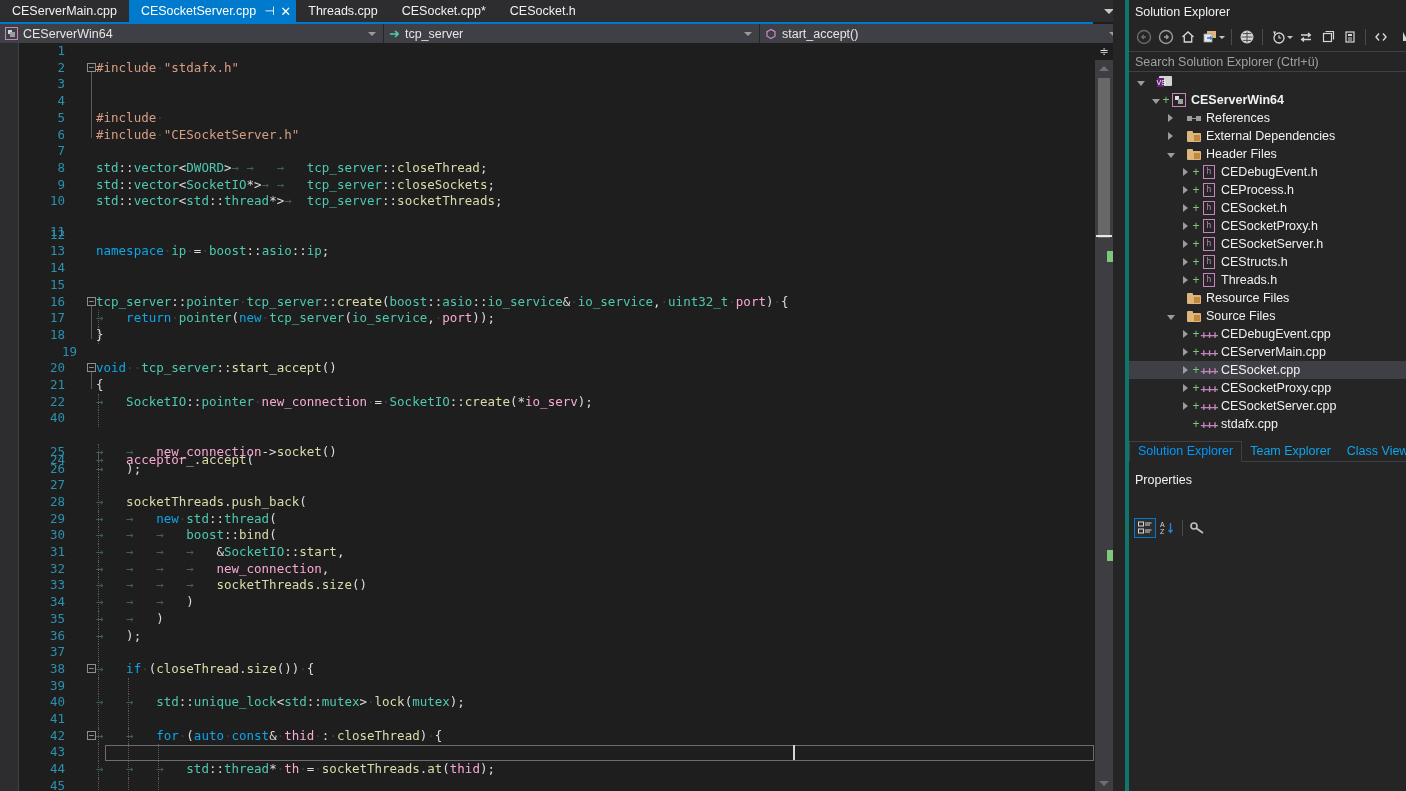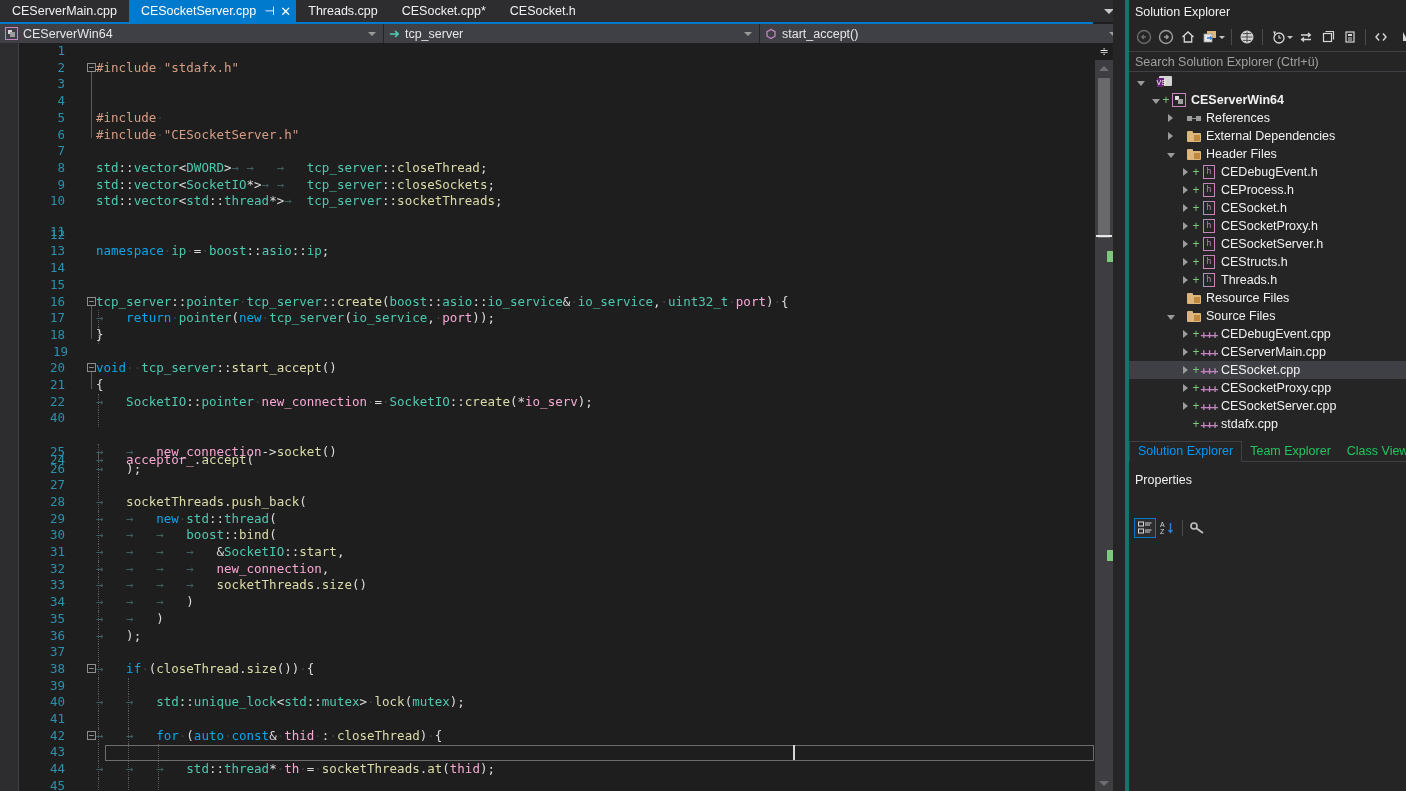--- a/index.html
+++ b/index.html
@@ -421,21 +421,21 @@
 
   
   #se-tabs {
     position: absolute; left: 0; top: 441px; width: 281px; height: 20px;
     display: flex; align-items: flex-end;
     font-size: 12.5px;
     border-bottom: 1px solid #3f3f46;
   }
   .dock-tab {
     padding: 2px 8px 3px 8px;
-    color: #22c55e; cursor: pointer; white-space: nowrap;
+    color: #0ea5e9; cursor: pointer; white-space: nowrap;
   }
   .dock-tab.active {
     color: #0097fb;
     background: #252526;
     border: 1px solid #3f3f46;
     border-bottom: 1px solid #252526;
     margin-bottom: -1px;
   }
 
   
@@ -535,21 +535,21 @@
           <div class="code-line" style="top: 133.6px; position: absolute; left: 0px; width: 100%;"><span class="ln">9</span><span class="code-text"><span class="t-type">std</span><span class="t-plain">::</span><span class="t-type">vector</span><span class="t-plain">&lt;</span><span class="t-type">SocketIO</span><span class="t-plain">*&gt;</span><span class="t-ws">→</span> <span class="t-ws">→</span>   <span class="t-type">tcp_server</span><span class="t-plain">::</span><span class="t-fn">closeSockets</span><span class="t-plain">;</span></span></div>
           <div class="code-line" style="top: 150.3px; position: absolute; left: 0px; width: 100%;"><span class="ln">10</span><span class="code-text"><span class="t-type">std</span><span class="t-plain">::</span><span class="t-type">vector</span><span class="t-plain">&lt;</span><span class="t-type">std</span><span class="t-plain">::</span><span class="t-type">thread</span><span class="t-plain">*&gt;</span><span class="t-ws">→</span>  <span class="t-type">tcp_server</span><span class="t-plain">::</span><span class="t-fn">socketThreads</span><span class="t-plain">;</span></span></div>
           <div class="code-line" style="top: 181px; position: absolute; left: 0px; width: 100%;"><span class="ln">11</span><span class="code-text"></span></div>
           <div class="code-line" style="top: 183.7px; position: absolute; left: 0px; width: 100%;"><span class="ln">12</span><span class="code-text"></span></div>
           <div class="code-line" style="top: 200.4px; position: absolute; left: 0px; width: 100%;"><span class="ln">13</span><span class="code-text"><span class="t-kw">namespace</span><span class="t-dot">·</span><span class="t-type">ip</span><span class="t-dot">·</span><span class="t-plain">=</span><span class="t-dot">·</span><span class="t-type">boost</span><span class="t-plain">::</span><span class="t-type">asio</span><span class="t-plain">::</span><span class="t-type">ip</span><span class="t-plain">;</span></span></div>
           <div class="code-line" style="top: 217.1px; position: absolute; left: 0px; width: 100%;"><span class="ln">14</span><span class="code-text"></span></div>
           <div class="code-line" style="top: 233.8px; position: absolute; left: 0px; width: 100%;"><span class="ln">15</span><span class="code-text"></span></div>
           <div class="code-line" style="top: 250.5px; position: absolute; left: 0px; width: 100%;"><span class="ln">16</span><span class="fold">−</span><span class="code-text"><span class="t-type">tcp_server</span><span class="t-plain">::</span><span class="t-type">pointer</span><span class="t-dot">·</span><span class="t-type">tcp_server</span><span class="t-plain">::</span><span class="t-fn">create</span><span class="t-plain">(</span><span class="t-type">boost</span><span class="t-plain">::</span><span class="t-type">asio</span><span class="t-plain">::</span><span class="t-type">io_service</span><span class="t-plain">&amp;</span><span class="t-dot">·</span><span class="t-type">io_service</span><span class="t-plain">,</span><span class="t-dot">·</span><span class="t-type">uint32_t</span><span class="t-dot">·</span><span class="t-var">port</span><span class="t-plain">)</span><span class="t-dot">·</span><span class="t-plain">{</span></span></div>
           <div class="code-line" style="top: 267.2px; position: absolute; left: 0px; width: 100%;"><span class="ln">17</span><span class="guide" style="left: 75px;"></span><span class="code-text"><span class="t-ws">→</span>   <span class="t-kw">return</span><span class="t-dot">·</span><span class="t-type">pointer</span><span class="t-plain">(</span><span class="t-kw">new</span><span class="t-dot">·</span><span class="t-type">tcp_server</span><span class="t-plain">(</span><span class="t-type">io_service</span><span class="t-plain">,</span><span class="t-dot">·</span><span class="t-var">port</span><span class="t-plain">));</span></span></div>
           <div class="code-line" style="top: 283.9px; position: absolute; left: 0px; width: 100%;"><span class="ln">18</span><span class="guide" style="left: 75px;"></span><span class="code-text"><span class="t-plain">}</span></span></div>
-          <div class="code-line" style="top: 300.6px; position: absolute; left: 3px; width: 100%;"><span class="ln">19</span><span class="code-text"></span></div>
+          <div class="code-line" style="top: 300.6px; position: absolute; left: 12px; width: 100%;"><span class="ln">19</span><span class="code-text"></span></div>
           <div class="code-line" style="top: 317.3px; position: absolute; left: 0px; width: 100%;"><span class="ln">20</span><span class="fold">−</span><span class="code-text"><span class="t-kw">void</span><span class="t-dot">·</span><span class="t-dot">·</span><span class="t-type">tcp_server</span><span class="t-plain">::</span><span class="t-fn">start_accept</span><span class="t-plain">()</span></span></div>
           <div class="code-line" style="top: 334px; position: absolute; left: 0px; width: 100%;"><span class="ln">21</span><span class="code-text"><span class="t-plain">{</span></span></div>
           <div class="code-line" style="top: 350.7px; position: absolute; left: 0px; width: 100%;"><span class="ln">22</span><span class="guide" style="left: 75px;"></span><span class="code-text"><span class="t-ws">→</span>   <span class="t-type">SocketIO</span><span class="t-plain">::</span><span class="t-type">pointer</span><span class="t-dot">·</span><span class="t-var">new_connection</span><span class="t-dot">·</span><span class="t-plain">=</span><span class="t-dot">·</span><span class="t-type">SocketIO</span><span class="t-plain">::</span><span class="t-fn">create</span><span class="t-plain">(*</span><span class="t-var">io_serv</span><span class="t-plain">);</span></span></div>
           <div class="code-line" style="top: 367.4px; position: absolute; left: 0px; width: 100%;"><span class="ln">40</span><span class="guide" style="left: 75px;"></span><span class="code-text"></span></div>
           <div class="code-line" style="top: 384.1px; position: absolute; left: 0px; width: 100%; margin-top: 25px;"><span class="ln">24</span><span class="guide" style="left: 75px;"></span><span class="code-text"><span class="t-ws">→</span>   <span class="t-var">acceptor_</span><span class="t-plain">.</span><span class="t-fn">accept</span><span class="t-plain">(</span></span></div>
           <div class="code-line" style="top: 400.8px; position: absolute; left: 0px; width: 100%;"><span class="ln">25</span><span class="guide" style="left: 75px;"></span><span class="code-text"><span class="t-ws">→</span>   <span class="t-ws">→</span>   <span class="t-var">new_connection</span><span class="t-plain">-&gt;</span><span class="t-fn">socket</span><span class="t-plain">()</span></span></div>
           <div class="code-line" style="top: 417.5px; position: absolute; left: 0px; width: 100%;"><span class="ln">26</span><span class="guide" style="left: 75px;"></span><span class="code-text"><span class="t-ws">→</span>   <span class="t-plain">);</span></span></div>
           <div class="code-line" style="top: 434.2px; position: absolute; left: 0px; width: 100%;"><span class="ln">27</span><span class="guide" style="left: 75px;"></span><span class="code-text"></span></div>
           <div class="code-line" style="top: 450.9px; position: absolute; left: 0px; width: 100%;"><span class="ln">28</span><span class="guide" style="left: 75px;"></span><span class="code-text"><span class="t-ws">→</span>   <span class="t-fn">socketThreads</span><span class="t-plain">.</span><span class="t-fn">push_back</span><span class="t-plain">(</span></span></div>
           <div class="code-line" style="top: 467.6px; position: absolute; left: 0px; width: 100%;"><span class="ln">29</span><span class="guide" style="left: 75px;"></span><span class="code-text"><span class="t-ws">→</span>   <span class="t-ws">→</span>   <span class="t-kw">new</span><span class="t-dot">·</span><span class="t-type">std</span><span class="t-plain">::</span><span class="t-type">thread</span><span class="t-plain">(</span></span></div>

